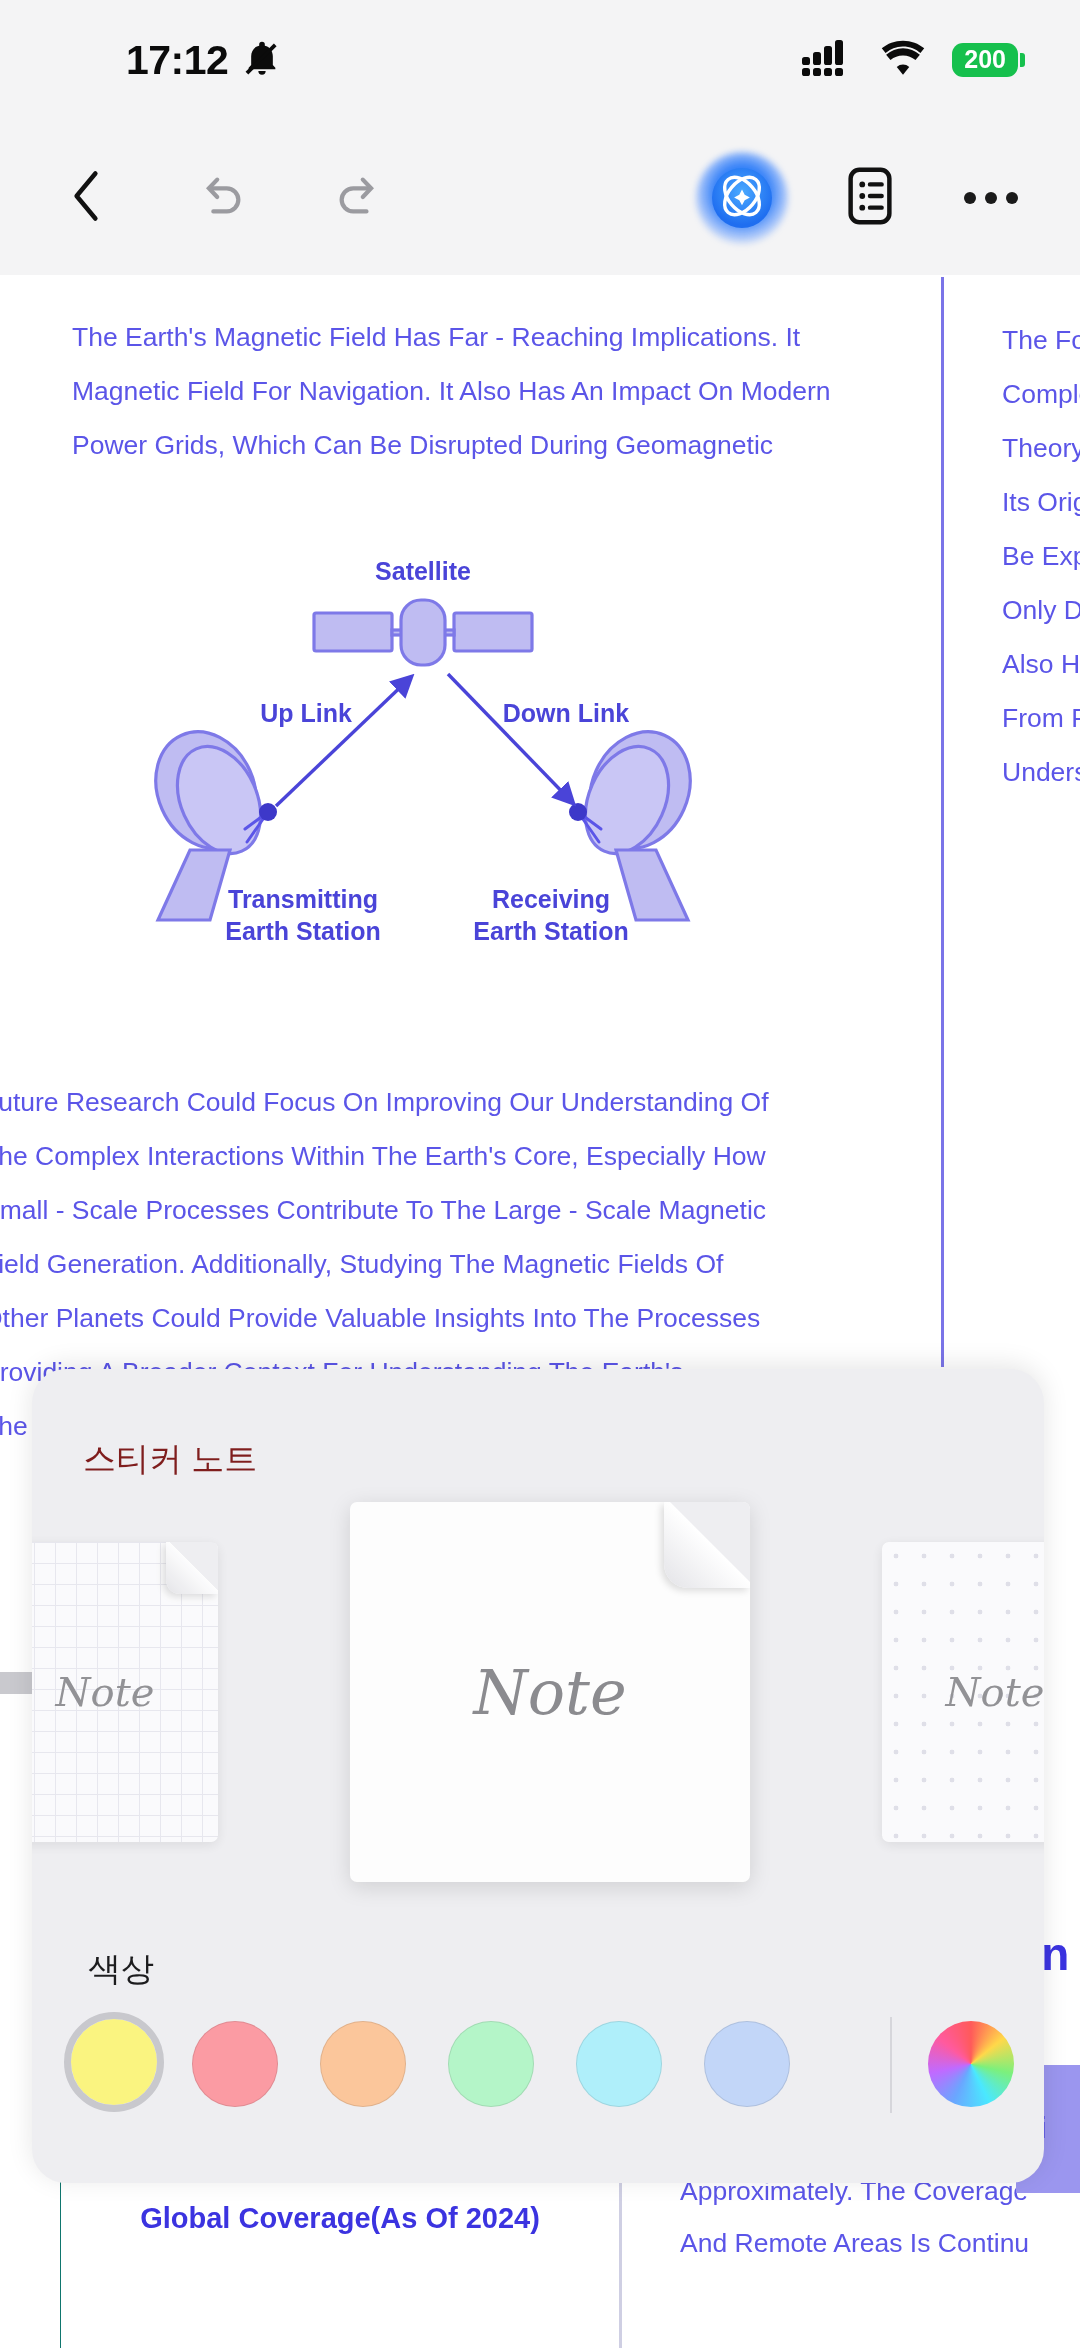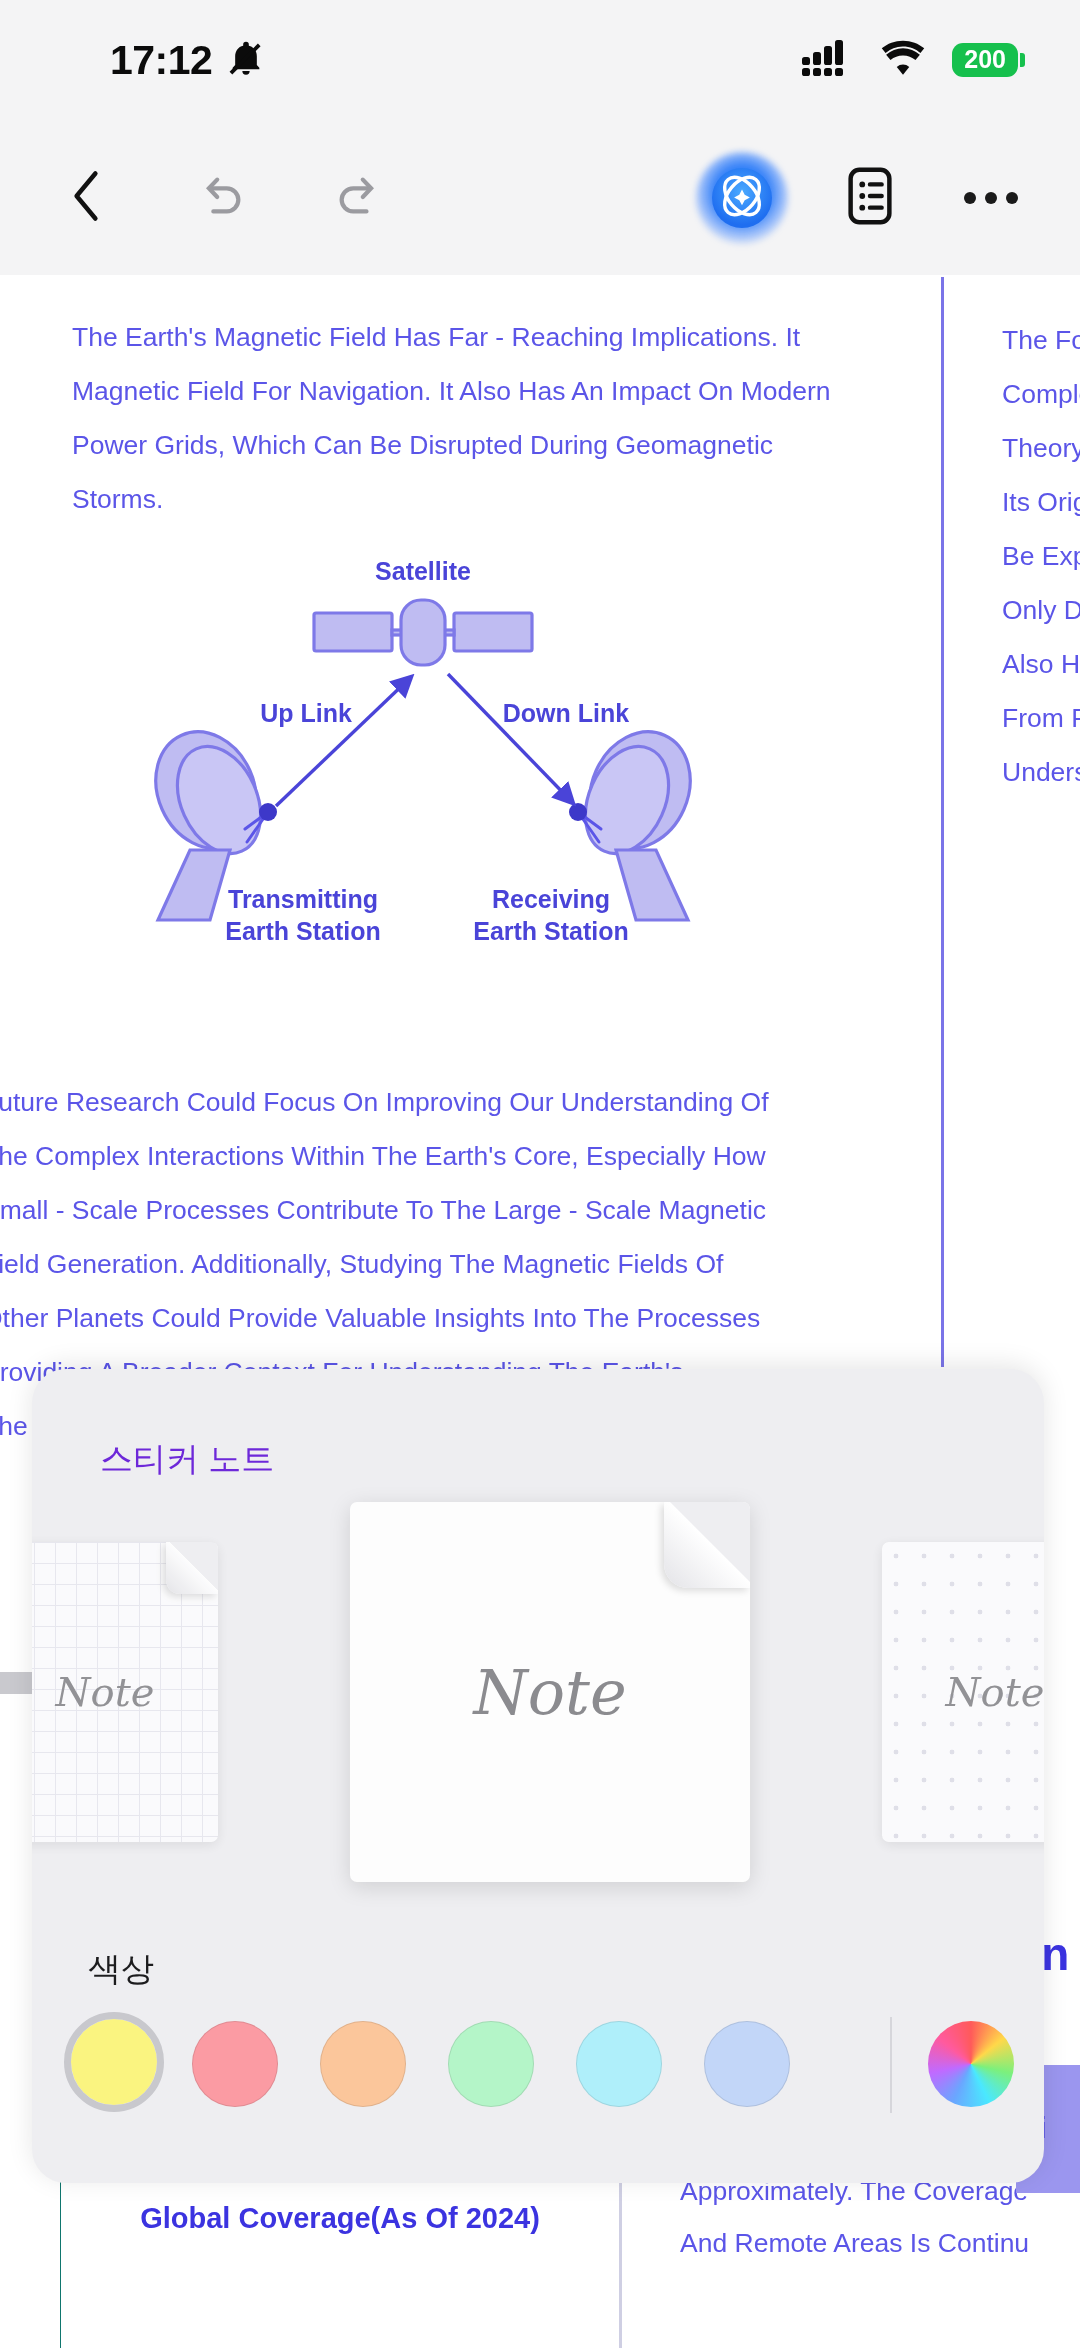--- a/index.html
+++ b/index.html
@@ -11,21 +11,21 @@
   }
   #root { position: relative; width: 1080px; height: 2348px; overflow: hidden; background:#fff; }
 
   
   .statusbar {
     position: absolute; top: 0; left: 0; width: 1080px; height: 120px;
     background: #f4f4f5;
     display: flex; align-items: center; justify-content: space-between;
     padding: 0 62px 0 110px;
   }
-  .sb-left { display: flex; align-items: center; gap: 14px; }
+  .sb-left { display: flex; align-items: center; gap: 14px; margin-left: 16px; }
   .sb-time { font-size: 41px; font-weight: 700; color: #0b0b0b; letter-spacing: -0.5px; }
   .sb-right { display: flex; align-items: center; gap: 26px; }
   .battery {
     background: #16c04d; color: #fff; font-size: 25px; font-weight: 700;
     border-radius: 11px; padding: 3px 12px 4px; position: relative; line-height: 1.1;
   }
   .battery::after {
     content:""; position:absolute; right:-7px; top:50%; transform:translateY(-50%);
     width:5px; height:14px; background:#16c04d; border-radius:0 3px 3px 0;
   }
@@ -101,22 +101,22 @@
   .behind-block span { position:absolute; left:4px; top:46px; color:#2f27d6; font-size:30px; font-weight:700; }
 
   
   .panel {
     position: absolute; left: 32px; top: 1369px; width: 1012px; height: 814px;
     background: #eeeef1; border-radius: 34px;
     box-shadow: 0 -4px 26px rgba(0,0,0,0.10);
     overflow: hidden;
   }
   .panel-title {
-    position: absolute; left: 68px; top: 68px;
-    font-size: 33px; color: #6d28d9; font-weight: 400;
+    position: absolute; left: 51px; top: 68px;
+    font-size: 33px; color: #7f1d1d; font-weight: 400;
   }
   .notes-row { position: absolute; left: 0; top: 125px; width: 1012px; height: 395px; }
 
   .note {
     position: absolute; background: #fdfdfd; border-radius: 7px;
     box-shadow: 0 3px 14px rgba(0,0,0,0.09);
     overflow: hidden;
   }
   .note .label {
     position:absolute; left:0; right:0; top:50%; transform:translateY(-50%);
@@ -276,21 +276,20 @@
   </div>
 
   <div class="doc">
 
     <div class="col-divider"></div>
 
     <div class="para p-top">
       <div>The Earth's Magnetic Field Has Far - Reaching Implications. It</div>
       <div>Magnetic Field For Navigation. It Also Has An Impact On Modern</div>
       <div>Power Grids, Which Can Be Disrupted During Geomagnetic</div>
-      <div>Storms.</div>
     </div>
 
     <div class="para p-right">
       <div>The Formation Of</div>
       <div>Complex Magnetic</div>
       <div>Theory Explains How</div>
       <div>Its Origins Can Still</div>
       <div>Be Explained By The</div>
       <div>Only Dynamo Models</div>
       <div>Also Have Evidence</div>

